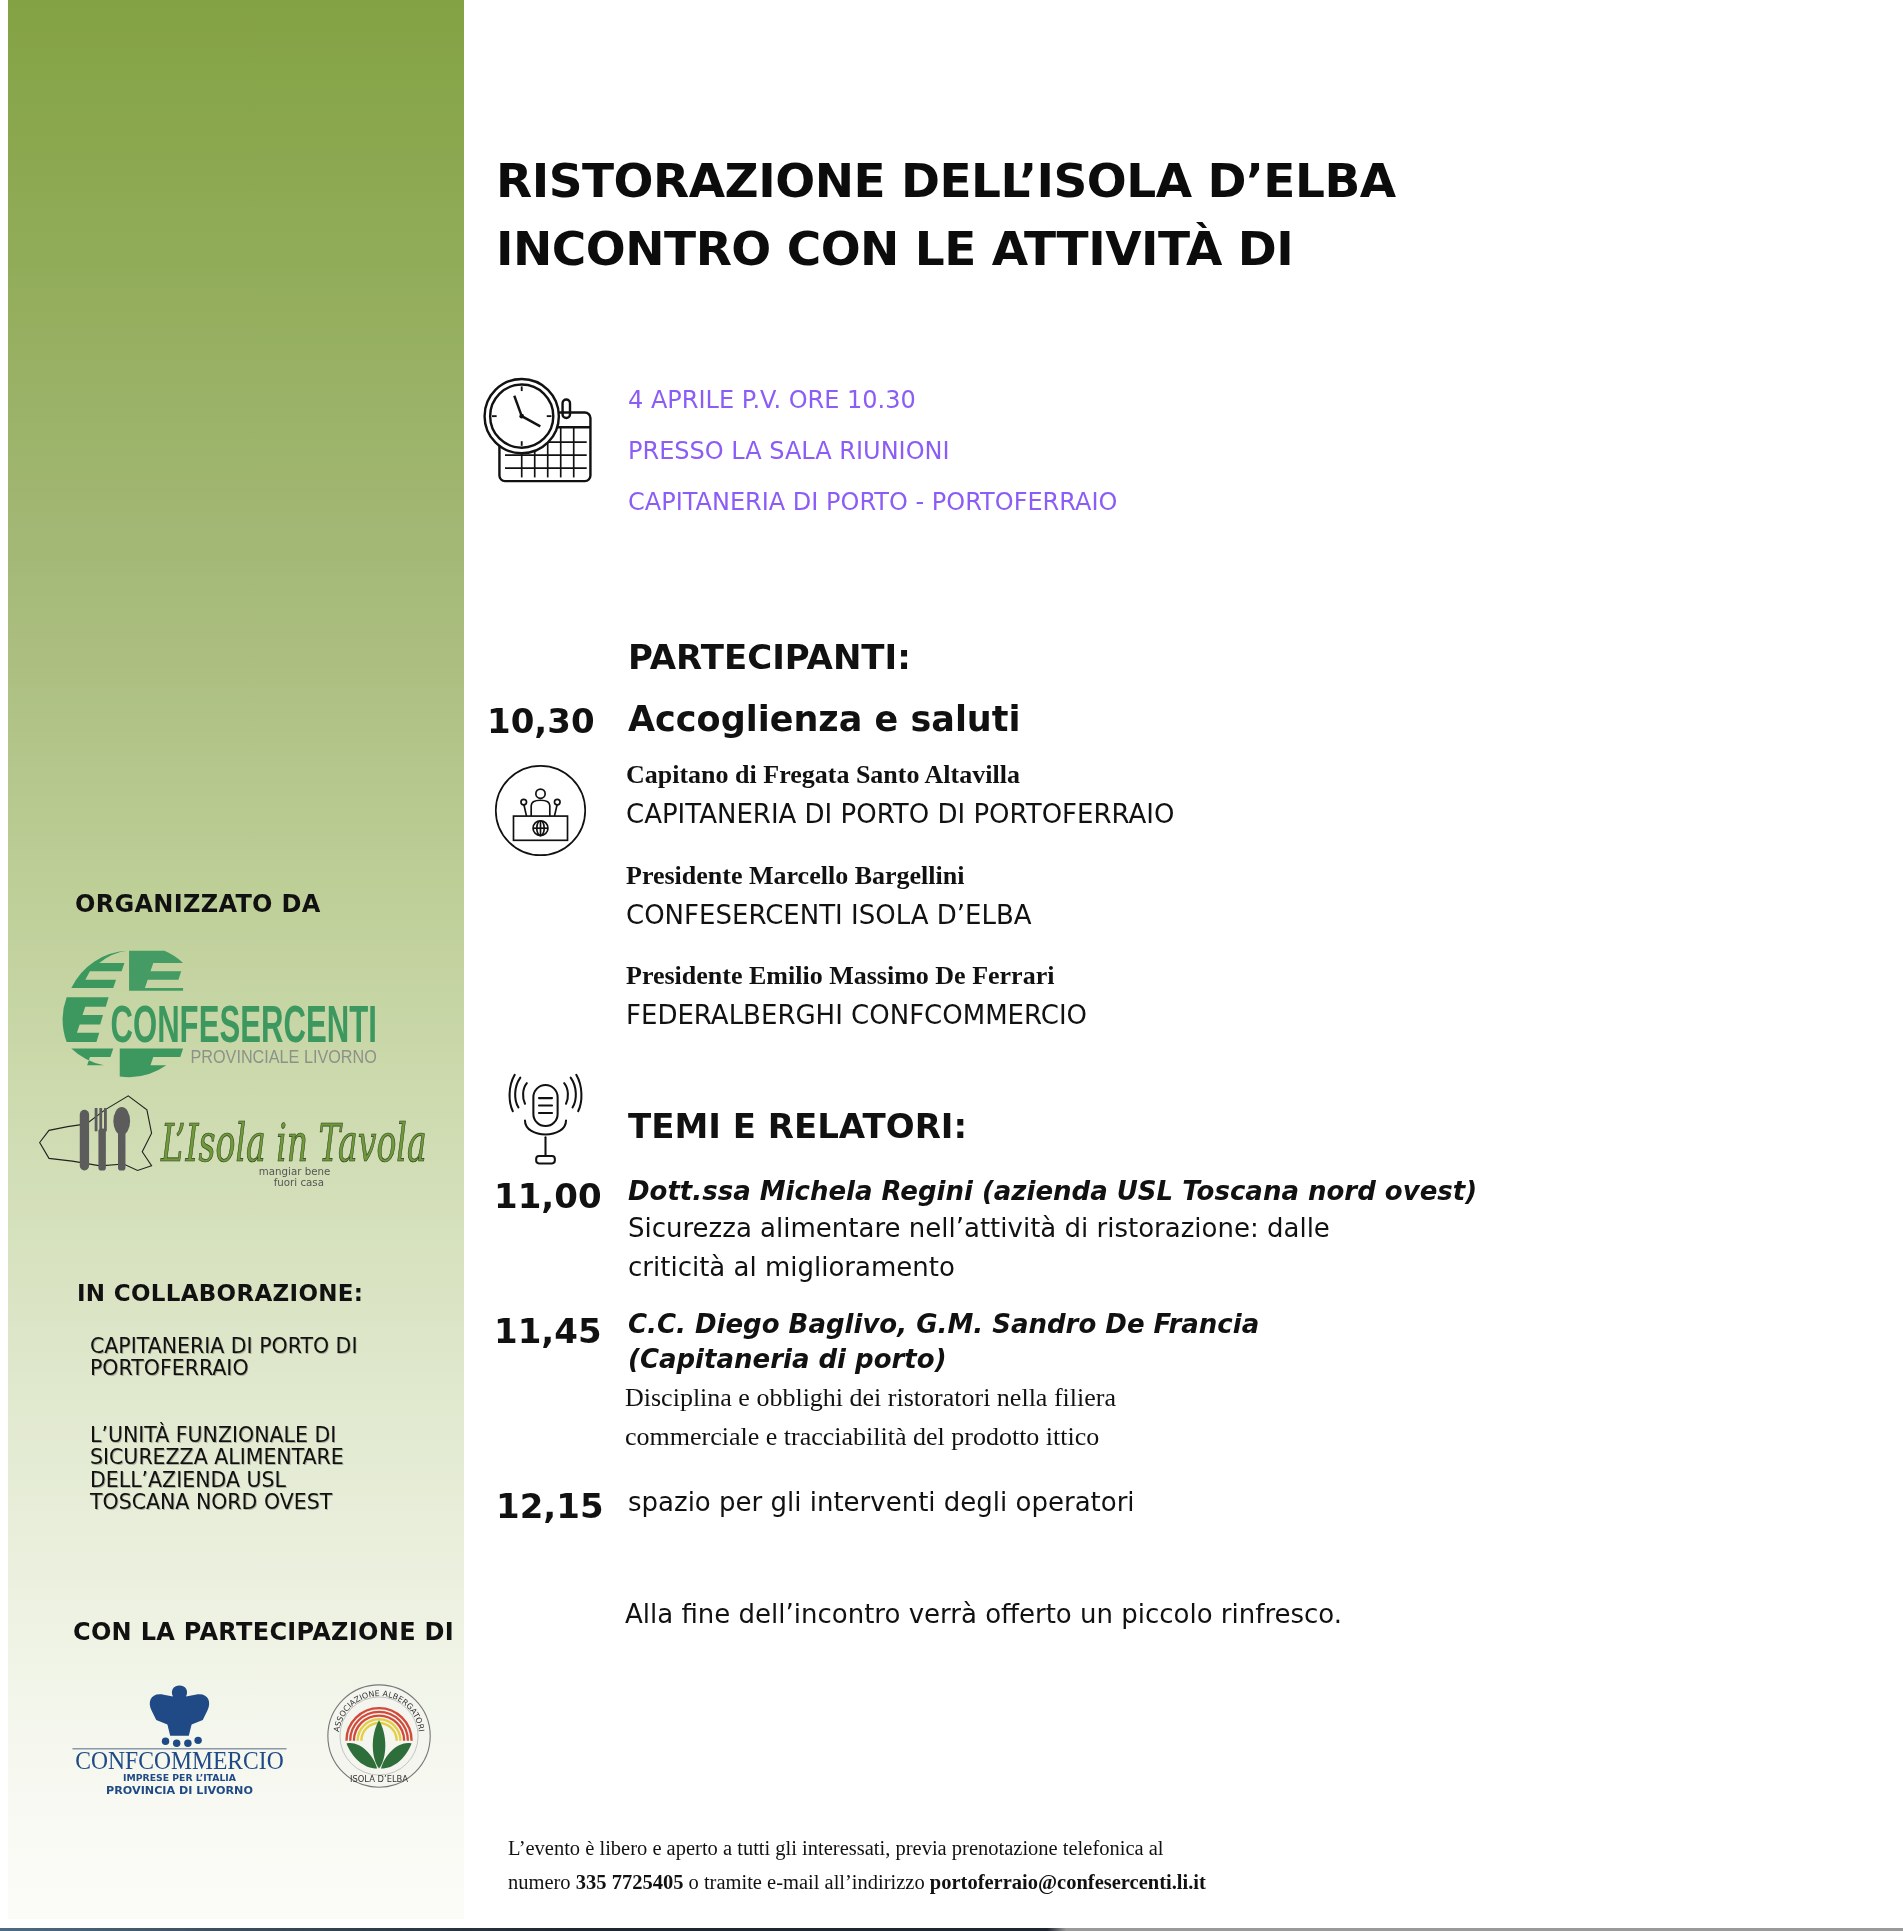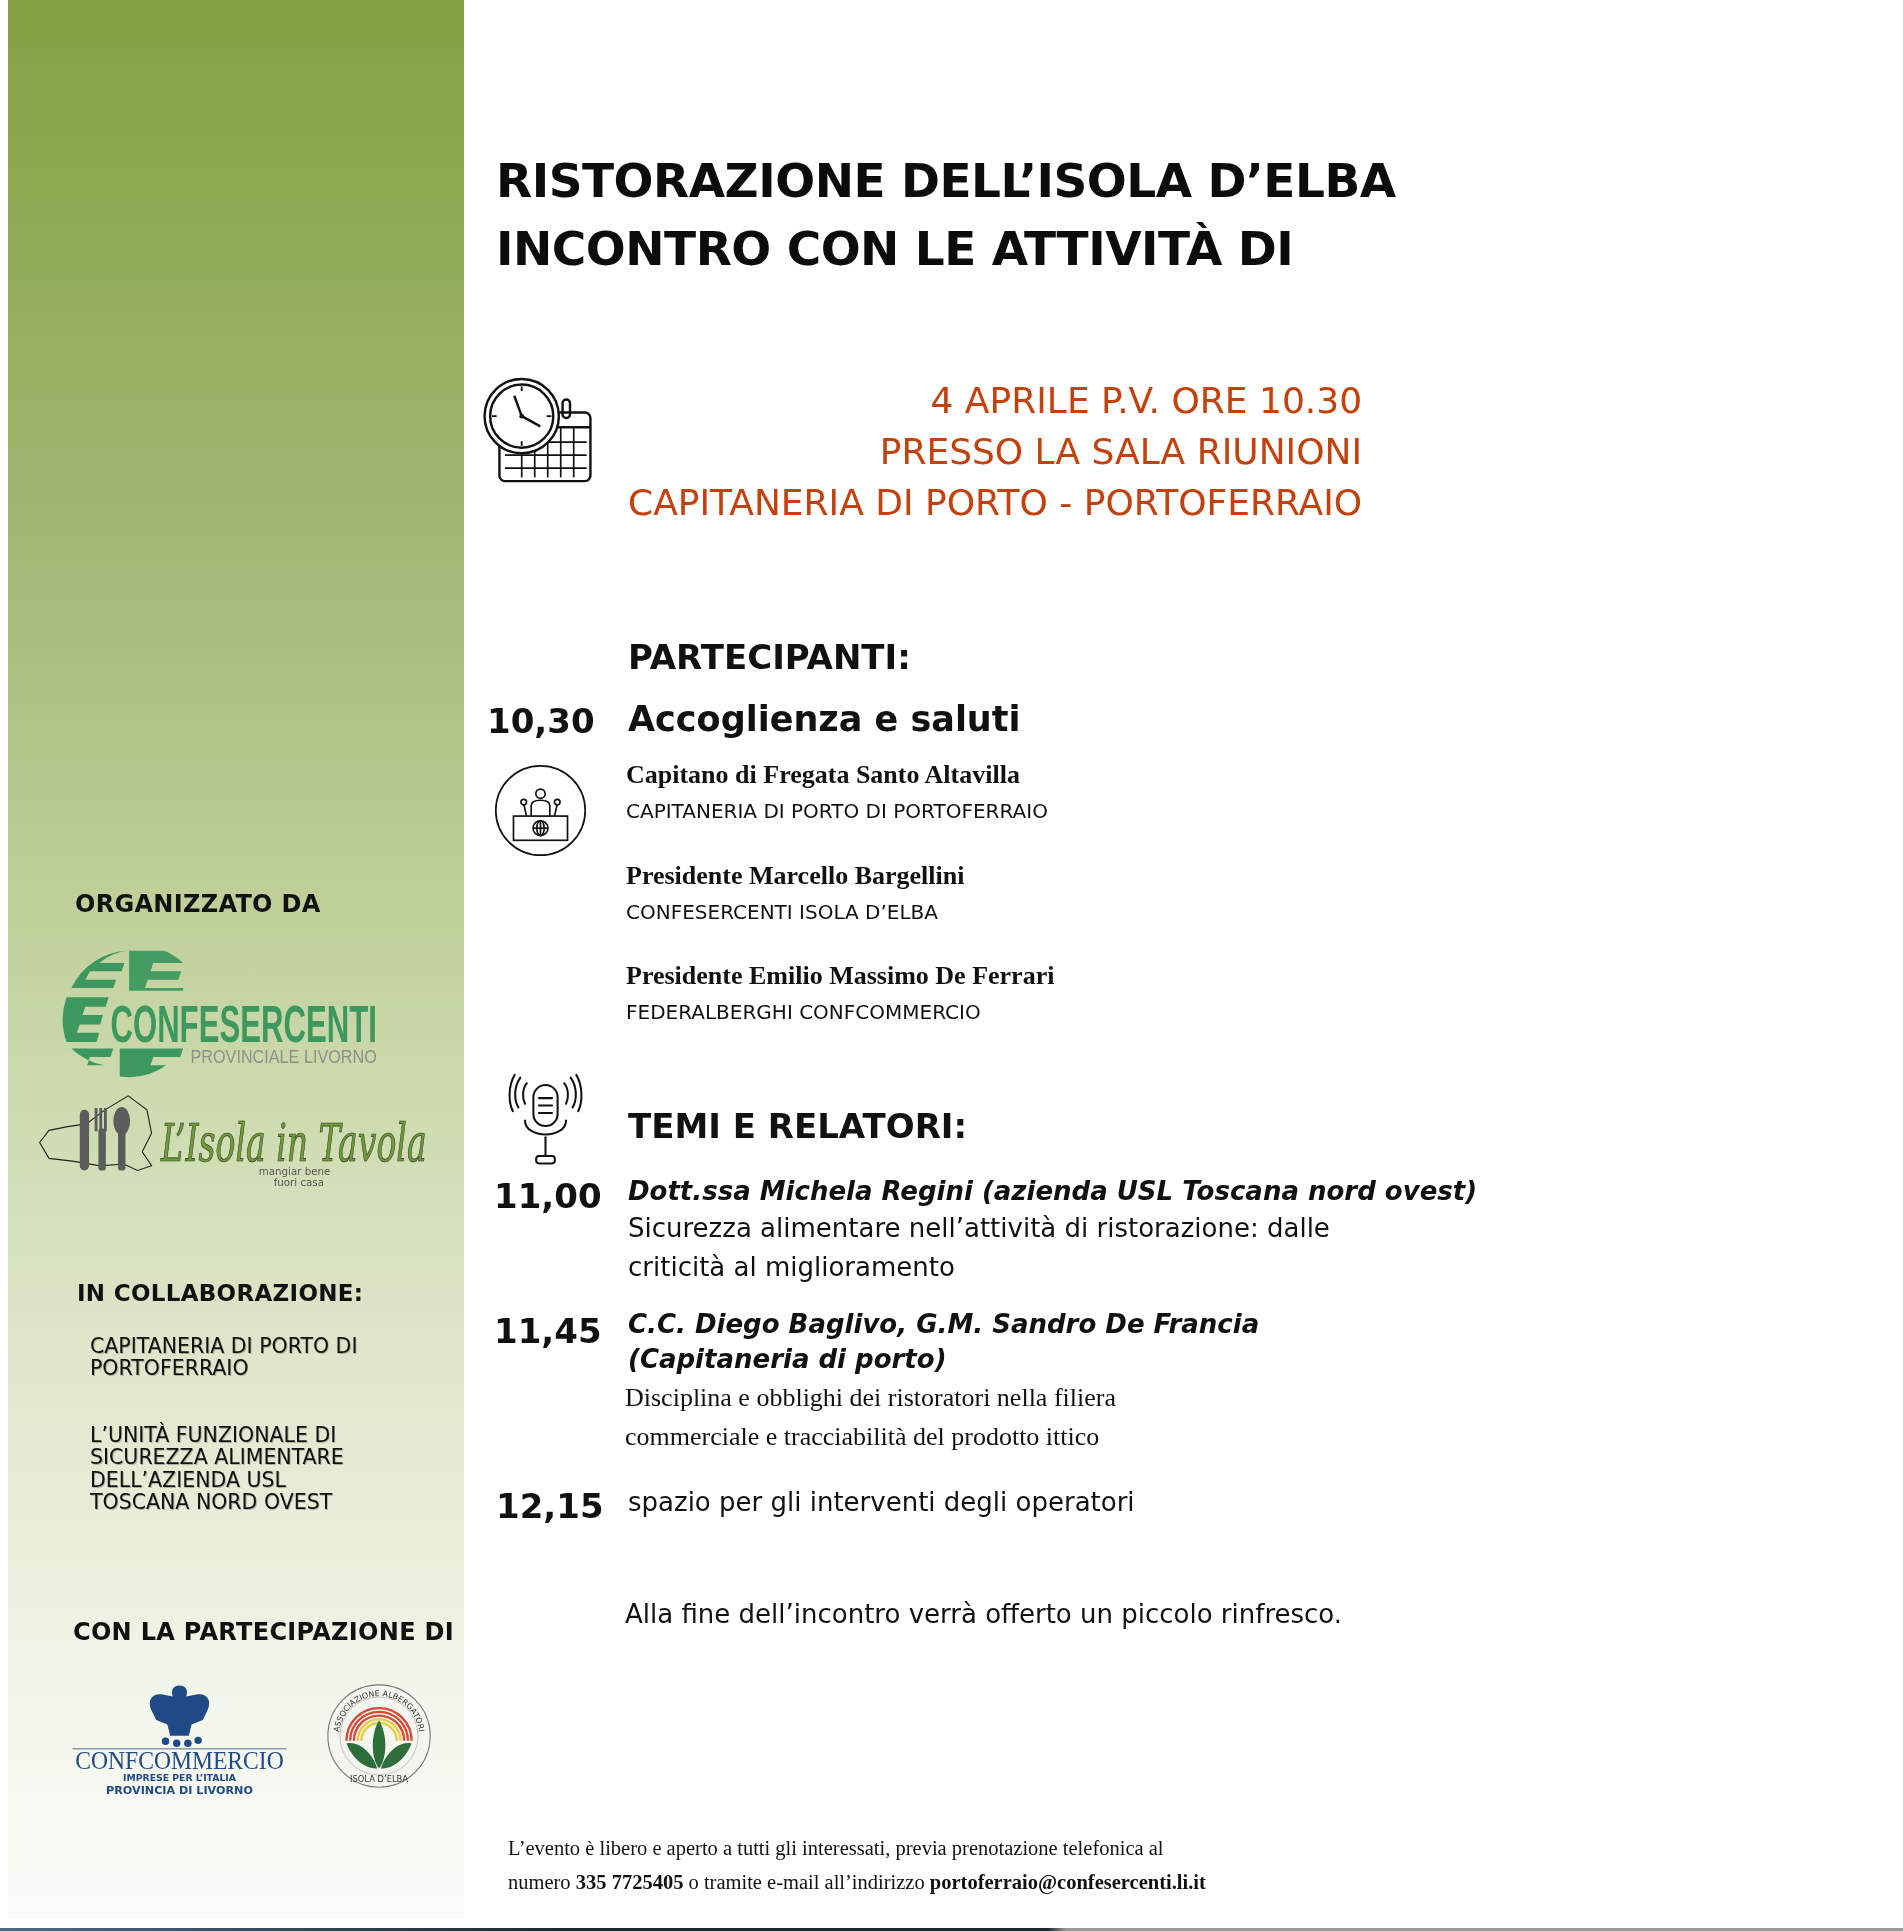--- a/index.html
+++ b/index.html
@@ -10,26 +10,26 @@
     .sidebar {
       position: absolute; left: 7.5px; top: 0; width: 456px; height: 1919px;
       background: linear-gradient(to bottom, #83a243 0%, #8fab56 12%, #a5b978 30%, #bccd95 45%, #cedbb0 58%, #dde6c9 70%, #ebf0de 82%, #f6f8f0 92%, #fbfcf8 100%);
     }
     .side-h { position: absolute; font-family: "DejaVu Sans", sans-serif; font-weight: bold; font-size: 24px; letter-spacing: 0.3px; color: #111; }
     .side-t { position: absolute; font-family: "DejaVu Sans", sans-serif; font-size: 20.5px; line-height: 22.4px; color: #111; text-shadow: 0.9px 0.9px 0 rgba(0,0,0,0.25); margin-left: 16px; }
     .logo { position: absolute; }
     .bottom-strip { position: absolute; left: 0; top: 1928px; width: 1904px; height: 3.7px; background: linear-gradient(to right, #4f6a80 0%, #1e2630 30%, #1e2630 55%, #9a9a9a 56%, #9a9a9a 100%); }
 
     .title { position: absolute; left: 496px; top: 147px; font-family: "DejaVu Sans", sans-serif; font-weight: bold; font-size: 47px; line-height: 68px; color: #0c0c0c; letter-spacing: -0.5px; }
-    .when { position: absolute; left: 628px; top: 375px; font-family: "DejaVu Sans", sans-serif; font-size: 36px; line-height: 51px; color: #c2410c; text-align: right; }
+    .when { position: absolute; left: 628px; top: 375px; font-family: "DejaVu Sans", sans-serif; font-size: 24px; line-height: 51px; color: #8b5cf6; }
     .icon { position: absolute; }
     .sec-h { position: absolute; font-family: "DejaVu Sans", sans-serif; font-weight: bold; font-size: 34px; color: #111; text-align: right; }
     .time { position: absolute; font-family: "DejaVu Sans", sans-serif; font-weight: bold; font-size: 34px; color: #111; }
     .bold-name { position: absolute; font-family: Liberation Serif, serif; font-weight: bold; font-size: 26px; color: #111; }
-    .org { position: absolute; font-family: "DejaVu Sans", sans-serif; font-size: 20px; color: #111; }
+    .org { position: absolute; font-family: "DejaVu Sans", sans-serif; font-size: 26px; color: #111; }
     .it-name { position: absolute; font-family: "DejaVu Sans", sans-serif; font-weight: bold; font-style: italic; font-size: 26px; line-height: 35px; color: #111; }
     .desc { position: absolute; font-family: "DejaVu Sans", sans-serif; font-size: 26px; line-height: 39px; color: #111; }
     .foot { position: absolute; left: 508px; top: 1795px; font-family: Liberation Serif, serif; font-size: 20.5px; line-height: 34px; color: #111; margin-top: 36px; }
     .foot b { font-weight: bold; }
   </style>
 </head>
 <body>
 
 <div class="sidebar"></div>
 

